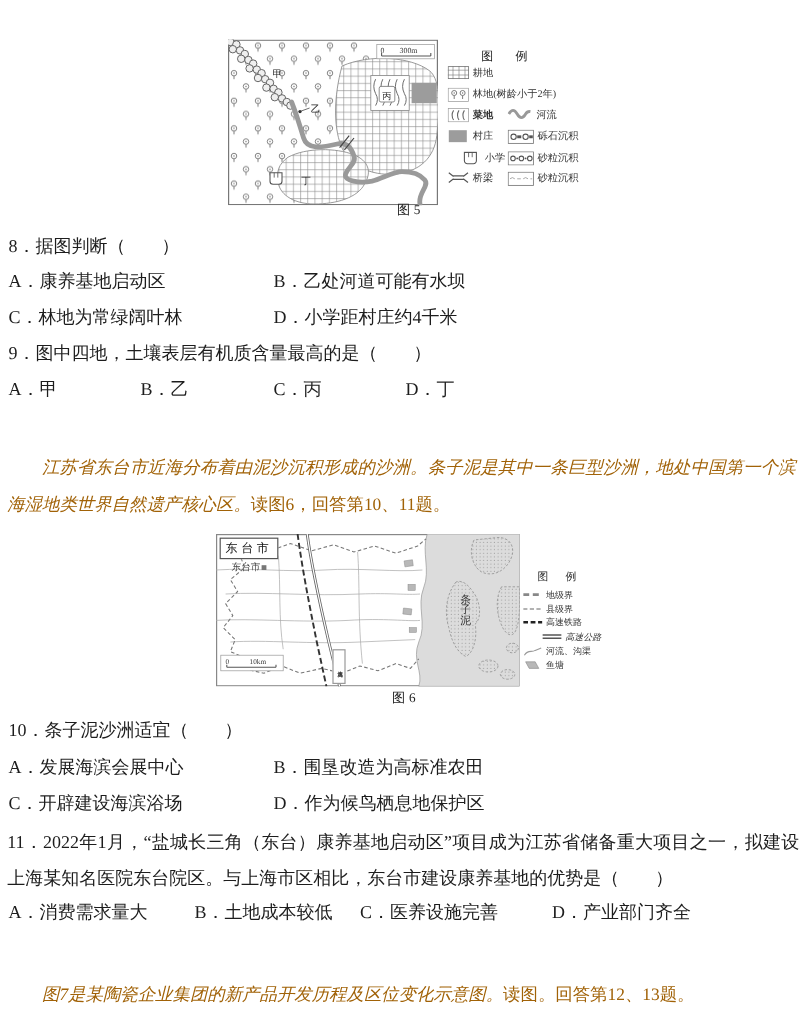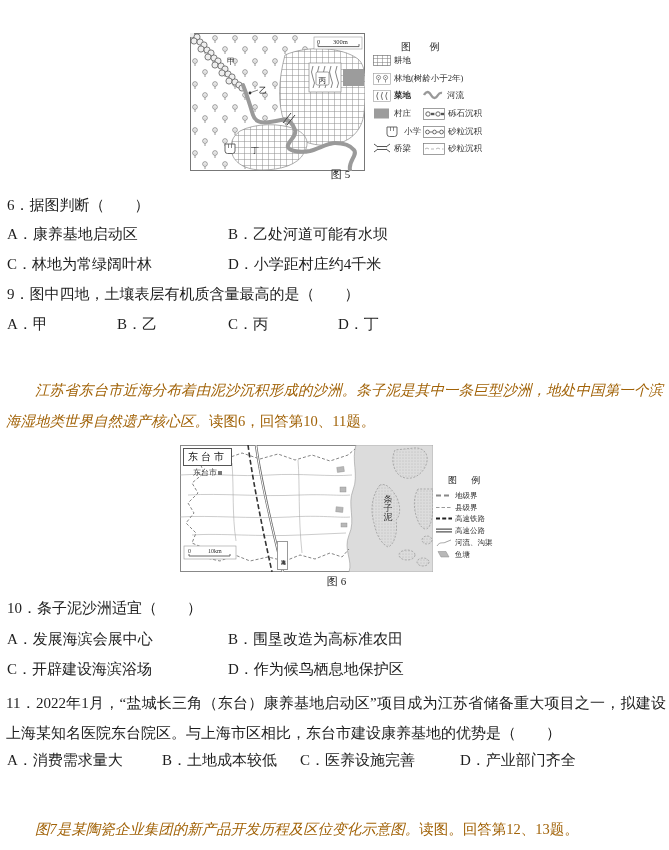--- a/index.html
+++ b/index.html
@@ -199,21 +199,21 @@
     <div class="lgrow lg5" style="left:52px;top:103px;">
       <svg width="22" height="12">
           <rect x="0.5" y="0.5" width="21" height="11" fill="#fff" stroke="#777" stroke-width="0.7"></rect>
           <path d="M2,6 q2,-2 4,0 M8,6 h3 M13,6 q2,-2 4,0 M19,6 h1.5" stroke="#999" stroke-width="0.7" fill="none"></path>
         </svg>
       <span>砂粒沉积</span>
     </div>
   </div>
   <div class="caption" style="left:318px;top:167px;width:48px;">图5</div>
 
-  <div class="line" style="left:7px;top:196px;">6．据图判断（　　）</div>
+  <div class="line" style="left:7px;top:196px;">8．据图判断（　　）</div>
   <div class="line" style="left:7px;top:225px;">A．康养基地启动区</div>
   <div class="line" style="left:228px;top:225px;">B．乙处河道可能有水坝</div>
   <div class="line" style="left:7px;top:255px;">C．林地为常绿阔叶林</div>
   <div class="line" style="left:228px;top:255px;">D．小学距村庄约4千米</div>
 
   <div class="line" style="left:7px;top:285px;">9．图中四地，土壤表层有机质含量最高的是（　　）</div>
   <div class="line" style="left:7px;top:315px;">A．甲</div>
   <div class="line" style="left:117px;top:315px;">B．乙</div>
   <div class="line" style="left:228px;top:315px;">C．丙</div>
   <div class="line" style="left:338px;top:315px;">D．丁</div>
@@ -290,21 +290,21 @@
           <path d="M0,4.5 h3.5 M5.5,4.5 h3.5 M11,4.5 h3.5" stroke="#999" stroke-width="1.2"></path>
         </svg>
       <span>县级界</span>
     </div>
     <div class="lgrow lg6" style="left:0;top:40px;">
       <svg width="16" height="9">
           <path d="M0,4.5 h16" stroke="#222" stroke-width="2" stroke-dasharray="4,2.2"></path>
         </svg>
       <span>高速铁路</span>
     </div>
-    <div class="lgrow lg6" style="left:0;top:52px;">
+    <div class="lgrow lg6" style="left:16px;top:52px;font-style:italic;">
       <svg width="16" height="9">
           <path d="M0,3.2 h16 M0,5.8 h16" stroke="#555" stroke-width="1.3"></path>
         </svg>
       <span>高速公路</span>
     </div>
     <div class="lgrow lg6" style="left:0;top:64px;">
       <svg width="16" height="9">
           <path d="M1,8 C4,3 7,6 10,4 L15,2" stroke="#999" stroke-width="0.9" fill="none"></path>
         </svg>
       <span>河流、沟渠</span>

